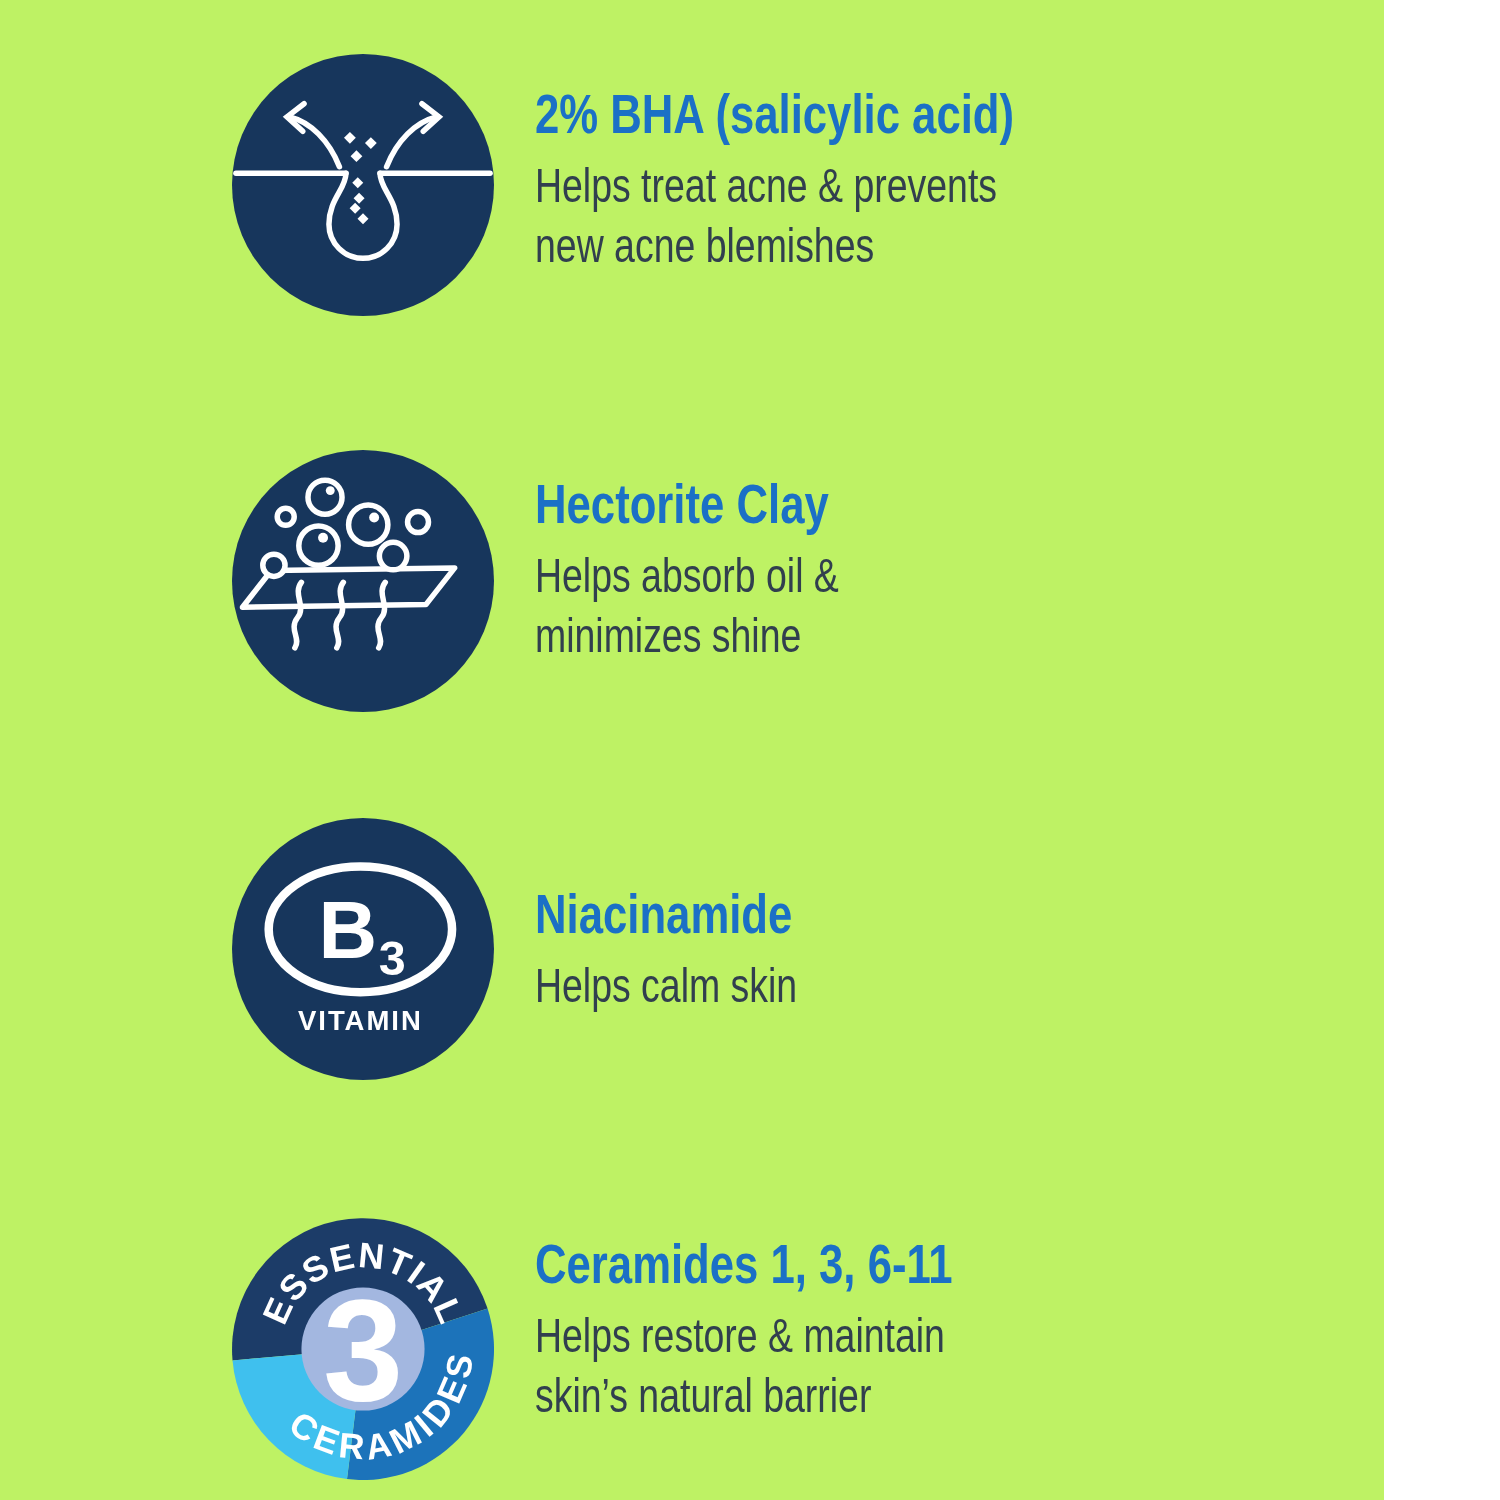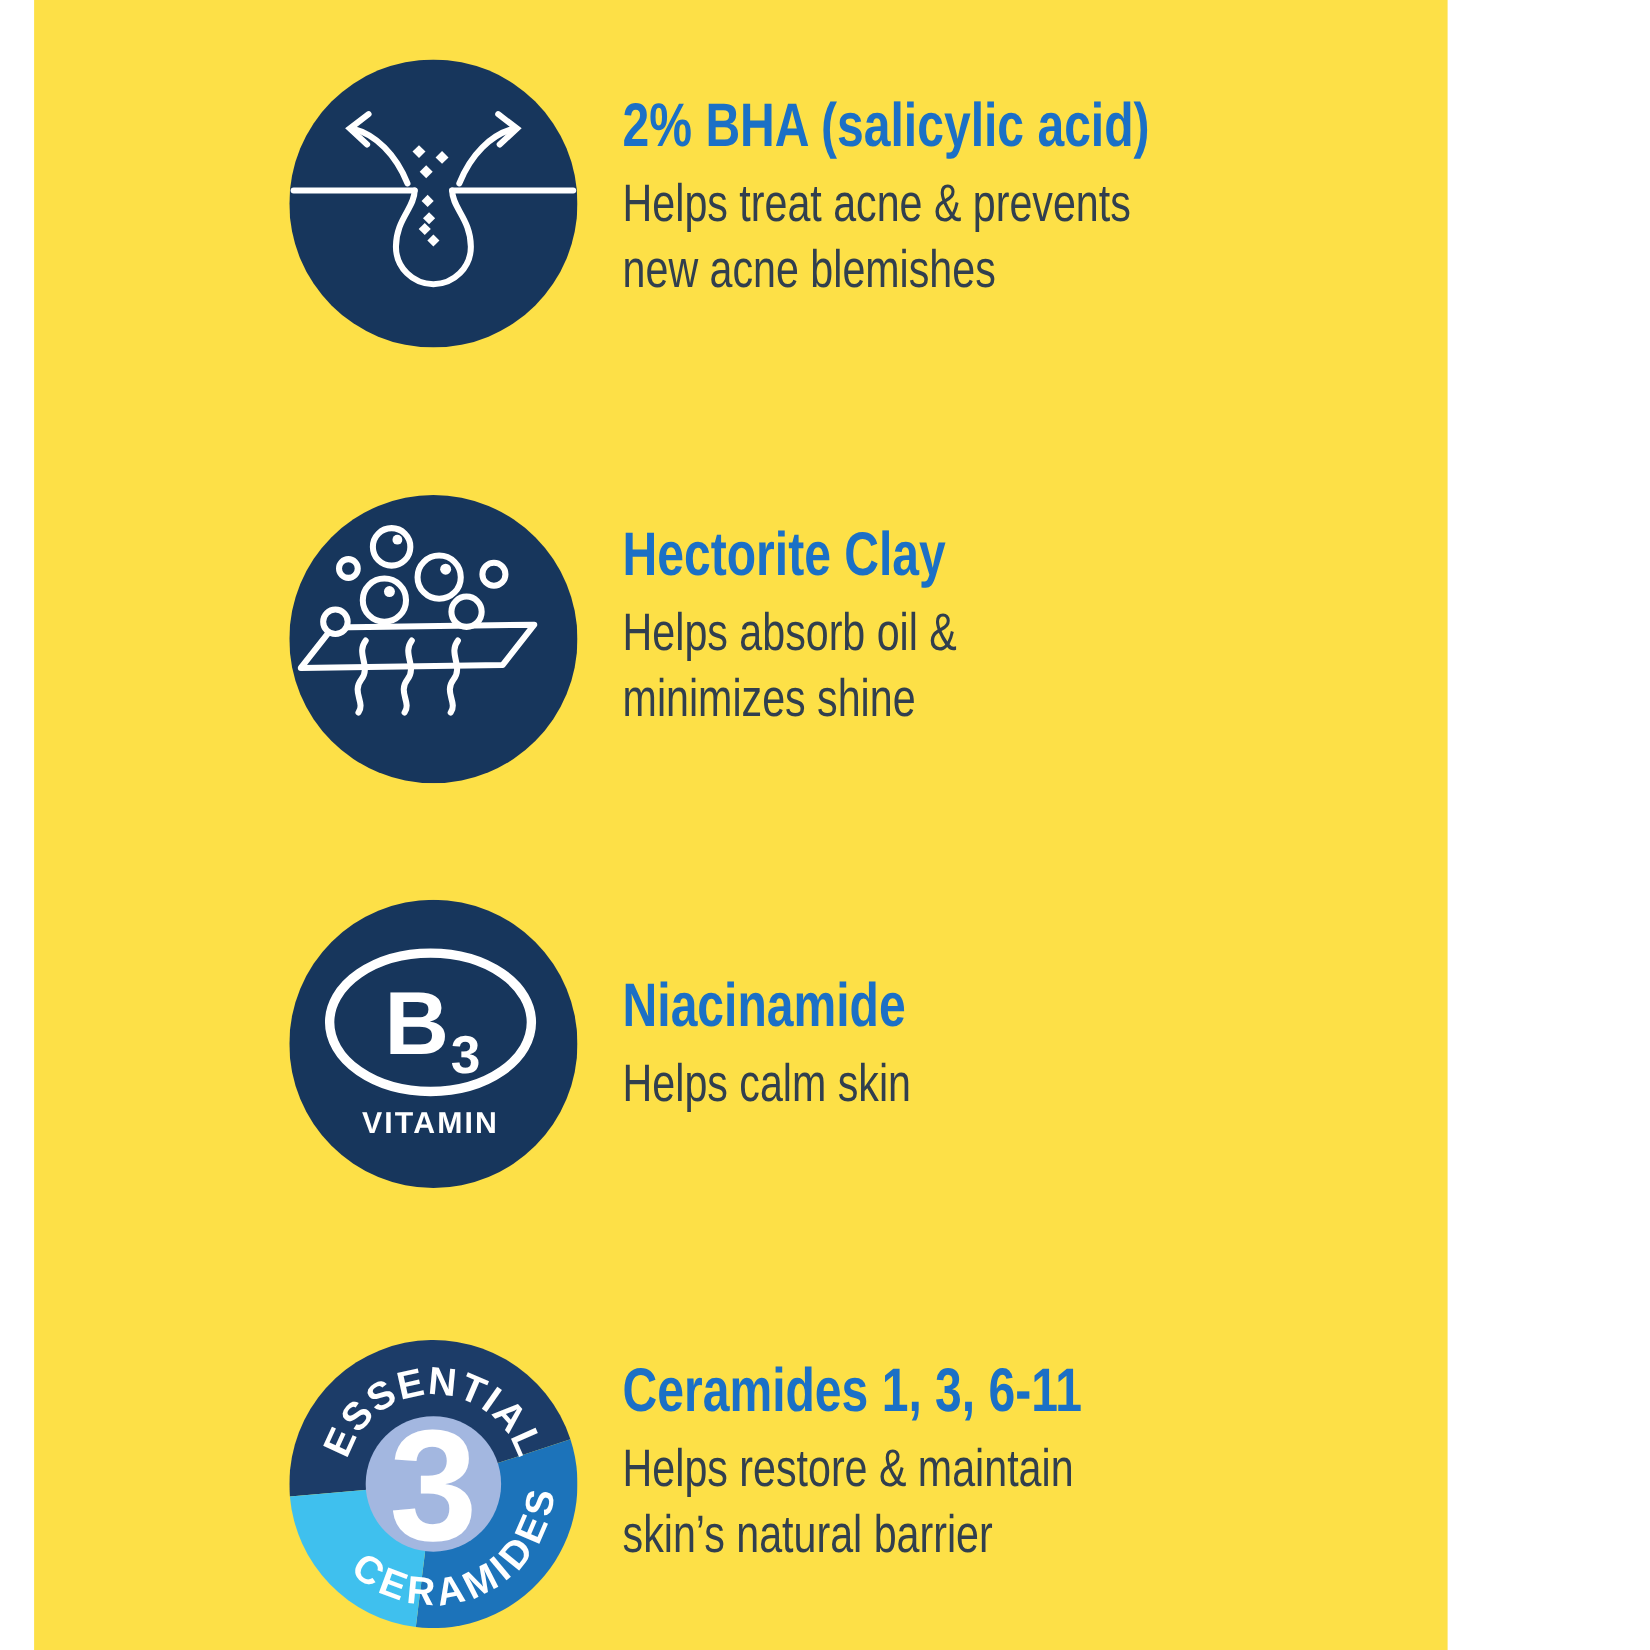--- a/index.html
+++ b/index.html
@@ -1,17 +1,17 @@
 <!DOCTYPE html>
 <html><head>
 <meta charset="utf-8">
 <style>
   html,body{margin:0;padding:0;background:#ffffff;}
   body{font-family:"Liberation Sans", sans-serif;}
-  .stage{position:relative;width:1285px;height:1500px;background:#fde047;overflow:hidden;margin-left:31px;}
+  .stage{position:relative;width:1384px;height:1500px;background:#bef264;overflow:hidden;}
   .icon{position:absolute;left:232px;width:262px;height:262px;}
   .icon svg{display:block;width:100%;height:100%;}
   .textblock{position:absolute;left:535px;width:760px;transform:scaleX(0.78);transform-origin:left top;}
   .heading{margin:0 0 14px 0;font-size:56px;line-height:56px;font-weight:700;color:#1B70C6;white-space:nowrap;}
   .body{margin:0;font-size:48px;line-height:60px;font-weight:400;color:#313F4E;}
   .body span{display:block;white-space:nowrap;}
 </style>
 </head>
 <body>
 

